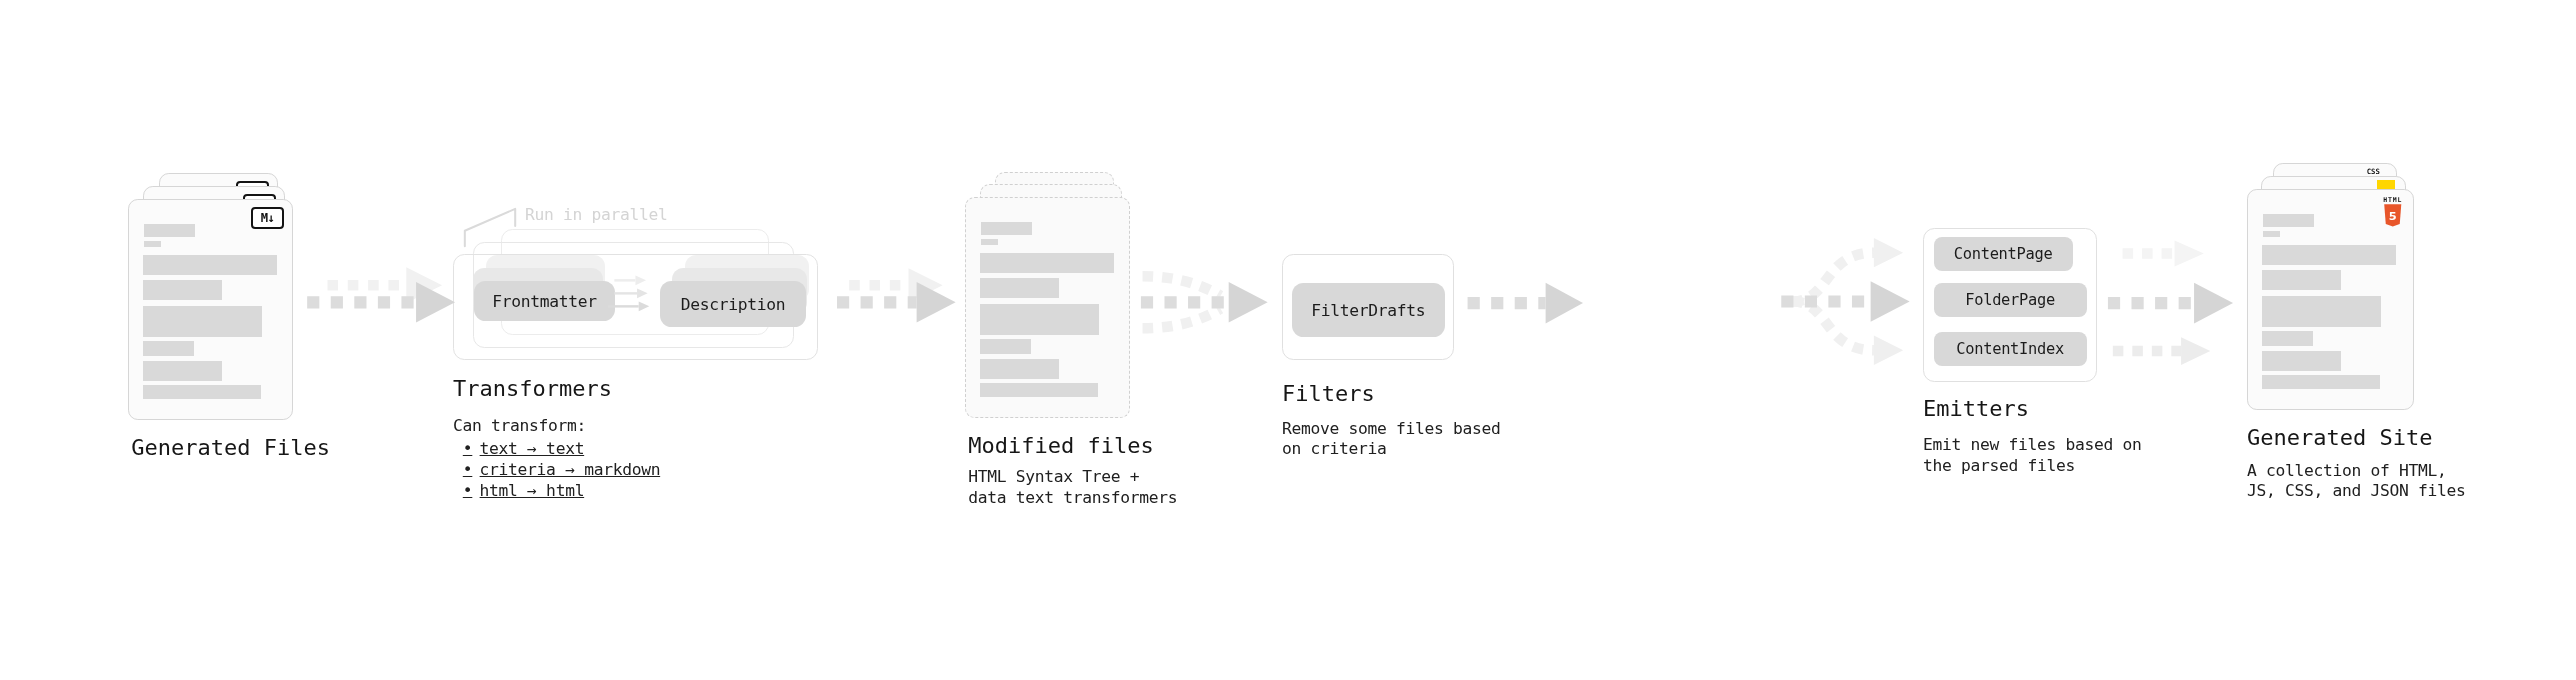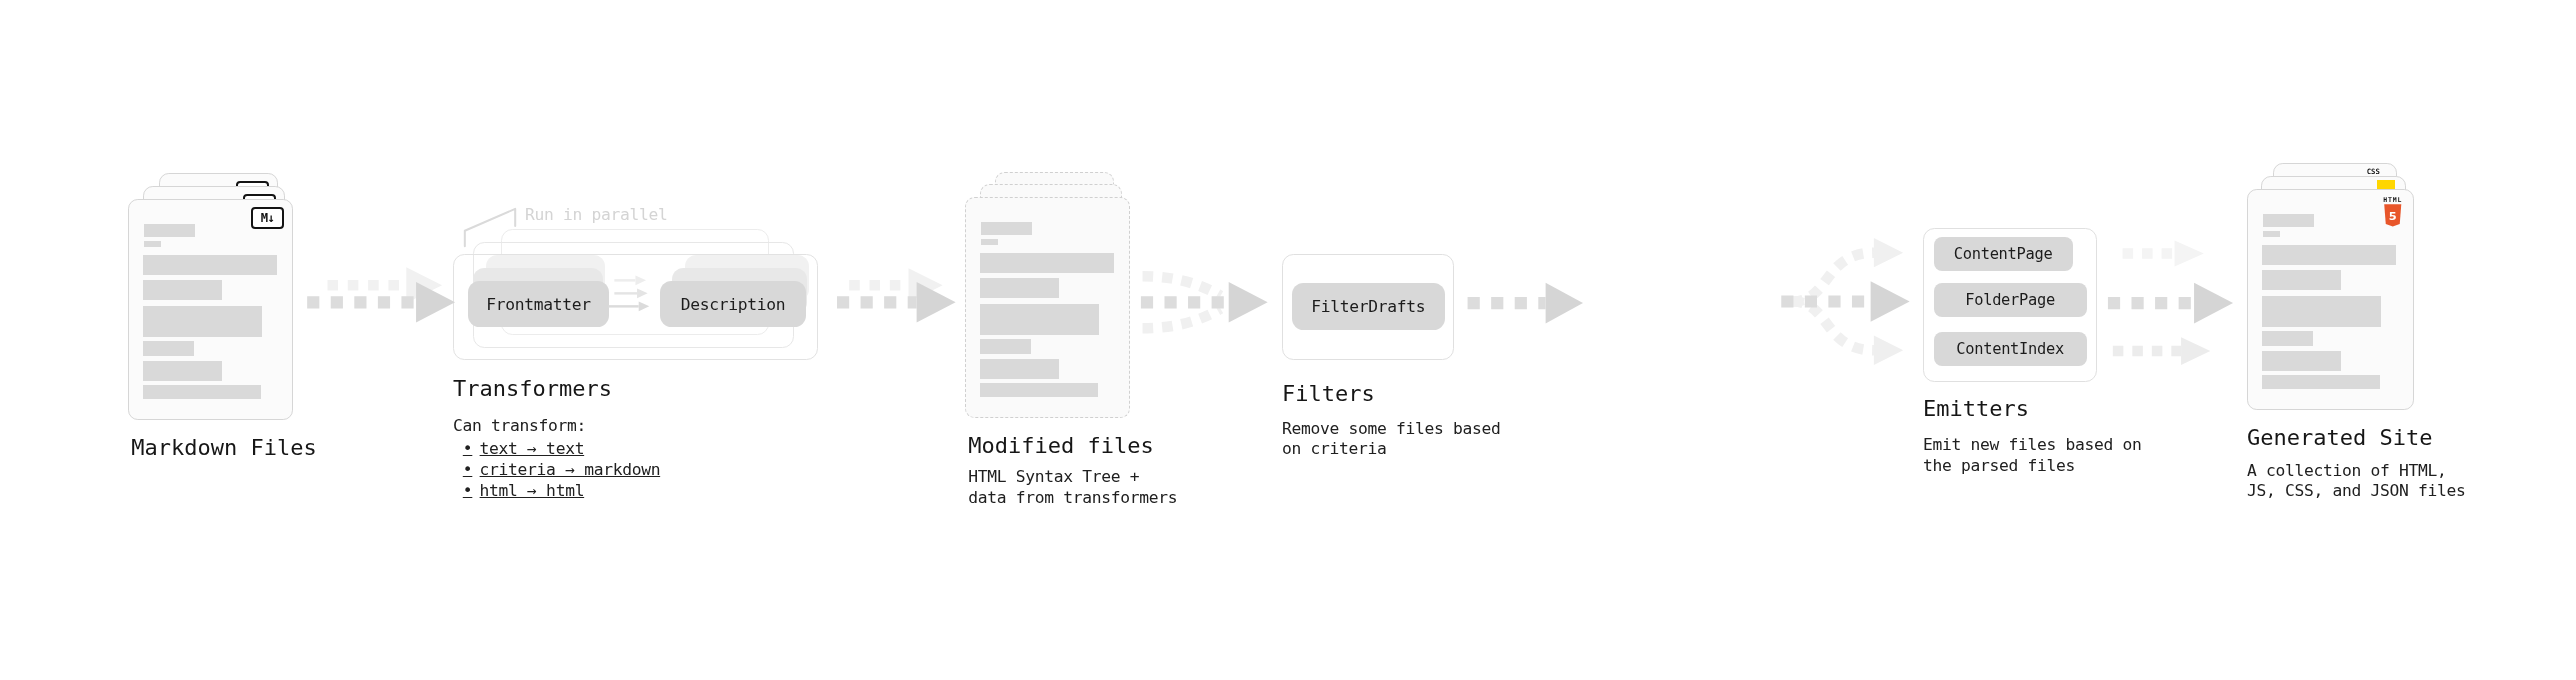--- a/index.html
+++ b/index.html
@@ -80,32 +80,32 @@
         <div class="bar b1"></div>
         <div class="bar b2"></div>
         <div class="bar b3"></div>
         <div class="bar b4"></div>
         <div class="bar b5"></div>
         <div class="bar b6"></div>
         <div class="bar b7"></div>
         <div class="bar b8"></div>
       </div>
     </div>
-    <div class="title" style="left:3.3px;top:262px">Markdown Files</div>
+    <div class="title" style="left:3.3px;top:262px">Generated Files</div>
   </div>
 
   <div class="stage" style="left:453px;top:205px;width:374px;height:309px">
     <div class="parallel-label" style="left:72px;top:0">Run in parallel</div>
     <div class="tbox rear" style="left:48px;top:23.6px;width:268px;height:106px"></div>
     <div class="tbox mid" style="left:20.3px;top:37px;width:321px;height:106px"></div>
     <div class="tbox" style="left:0;top:49px;width:365px;height:106px"></div>
 
     <div class="pill g2" style="left:32.5px;top:50px;width:119px;height:46px"></div>
     <div class="pill g1" style="left:20.3px;top:63px;width:130px;height:46px"></div>
-    <div class="pill" style="left:15px;top:76px;width:141px;height:46px">Frontmatter</div>
+    <div class="pill" style="left:21px;top:76px;width:141px;height:40px">Frontmatter</div>
 
     <div class="pill g2" style="left:232px;top:50px;width:124px;height:46px"></div>
     <div class="pill g1" style="left:219px;top:63px;width:135px;height:46px"></div>
     <div class="pill" style="left:207px;top:76px;width:146px;height:46px">Description</div>
 
     <div class="title" style="left:0;top:171px">Transformers</div>
     <div class="desc" style="left:0;top:211px">Can transform:</div>
     <div class="desc bullet-line" style="left:0;top:234px">
       <span class="bullet-mark">•</span><span>text → text</span>
     </div>
@@ -127,26 +127,26 @@
         <div class="bar b3"></div>
         <div class="bar b4"></div>
         <div class="bar b5"></div>
         <div class="bar b6"></div>
         <div class="bar b7"></div>
         <div class="bar b8"></div>
       </div>
     </div>
     <div class="title" style="left:3.3px;top:261px">Modified files</div>
     <div class="desc" style="left:3.3px;top:295px">HTML Syntax Tree +</div>
-    <div class="desc" style="left:3.3px;top:316px">data from transformers</div>
+    <div class="desc" style="left:3.3px;top:316px">data text transformers</div>
   </div>
 
   <div class="stage" style="left:1282px;top:254px;width:309px;height:228px">
     <div class="panel" style="left:0;top:0;width:172px;height:106px"></div>
-    <div class="pill" style="left:9.8px;top:29px;width:153px;height:47px">FilterDrafts</div>
+    <div class="pill" style="left:9.8px;top:29px;width:153px;height:54px">FilterDrafts</div>
     <div class="title" style="left:0;top:127px">Filters</div>
     <div class="desc" style="left:0;top:165px">Remove some files based</div>
     <div class="desc" style="left:0;top:185px">on criteria</div>
   </div>
 
 
   <div class="stage" style="left:1923px;top:228px;width:309px;height:260px">
     <div class="panel" style="left:0;top:0;width:174px;height:154px"></div>
     <div class="pill small" style="left:10.6px;top:9px;width:139px;height:34px">ContentPage</div>
     <div class="pill small" style="left:10.6px;top:55px;width:153px;height:34px">FolderPage</div>

